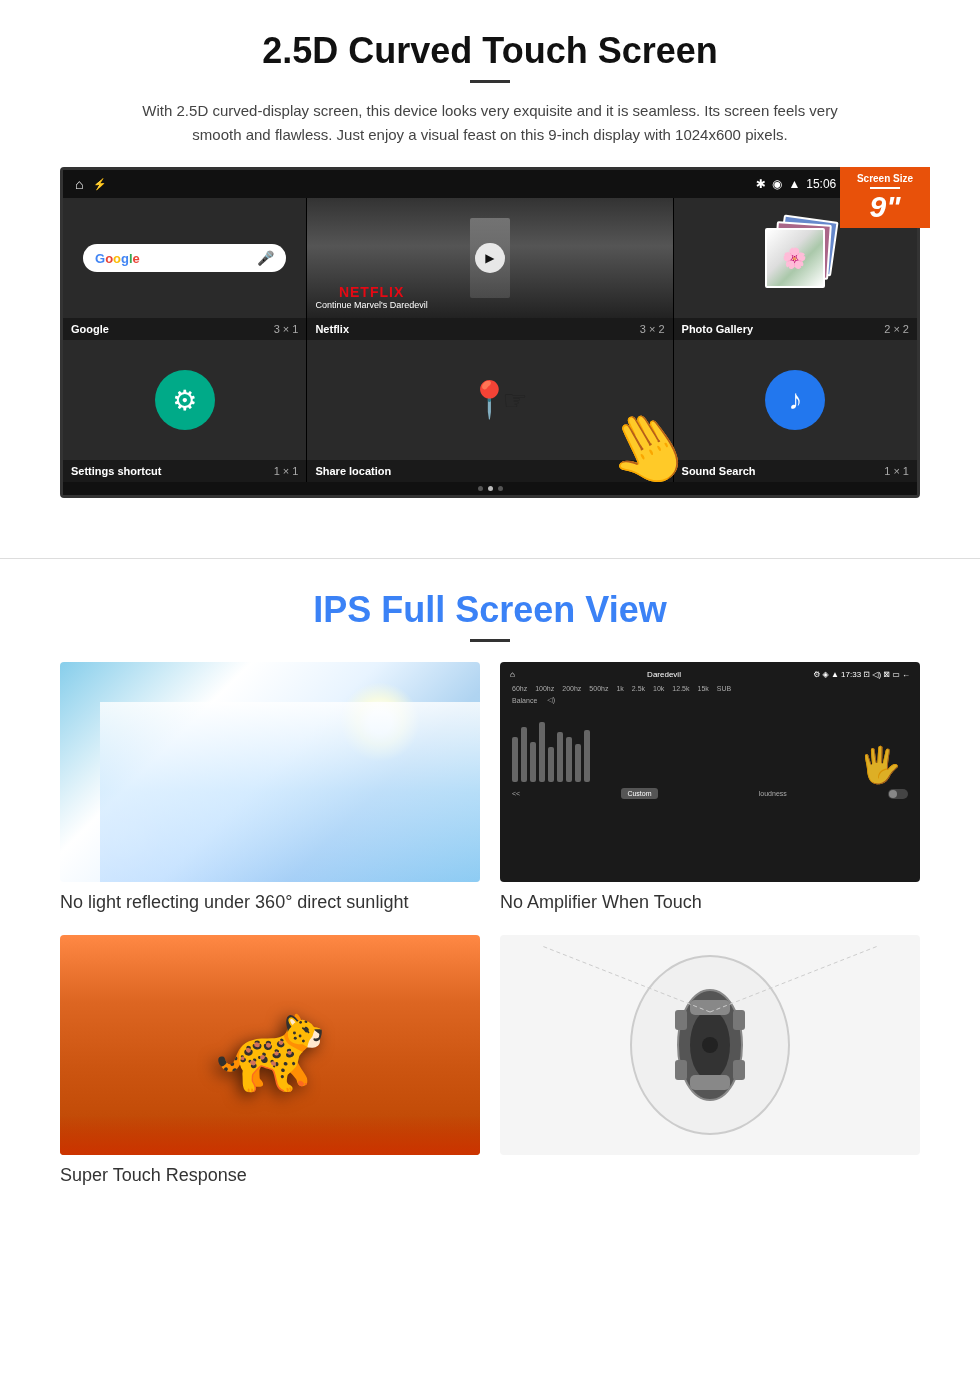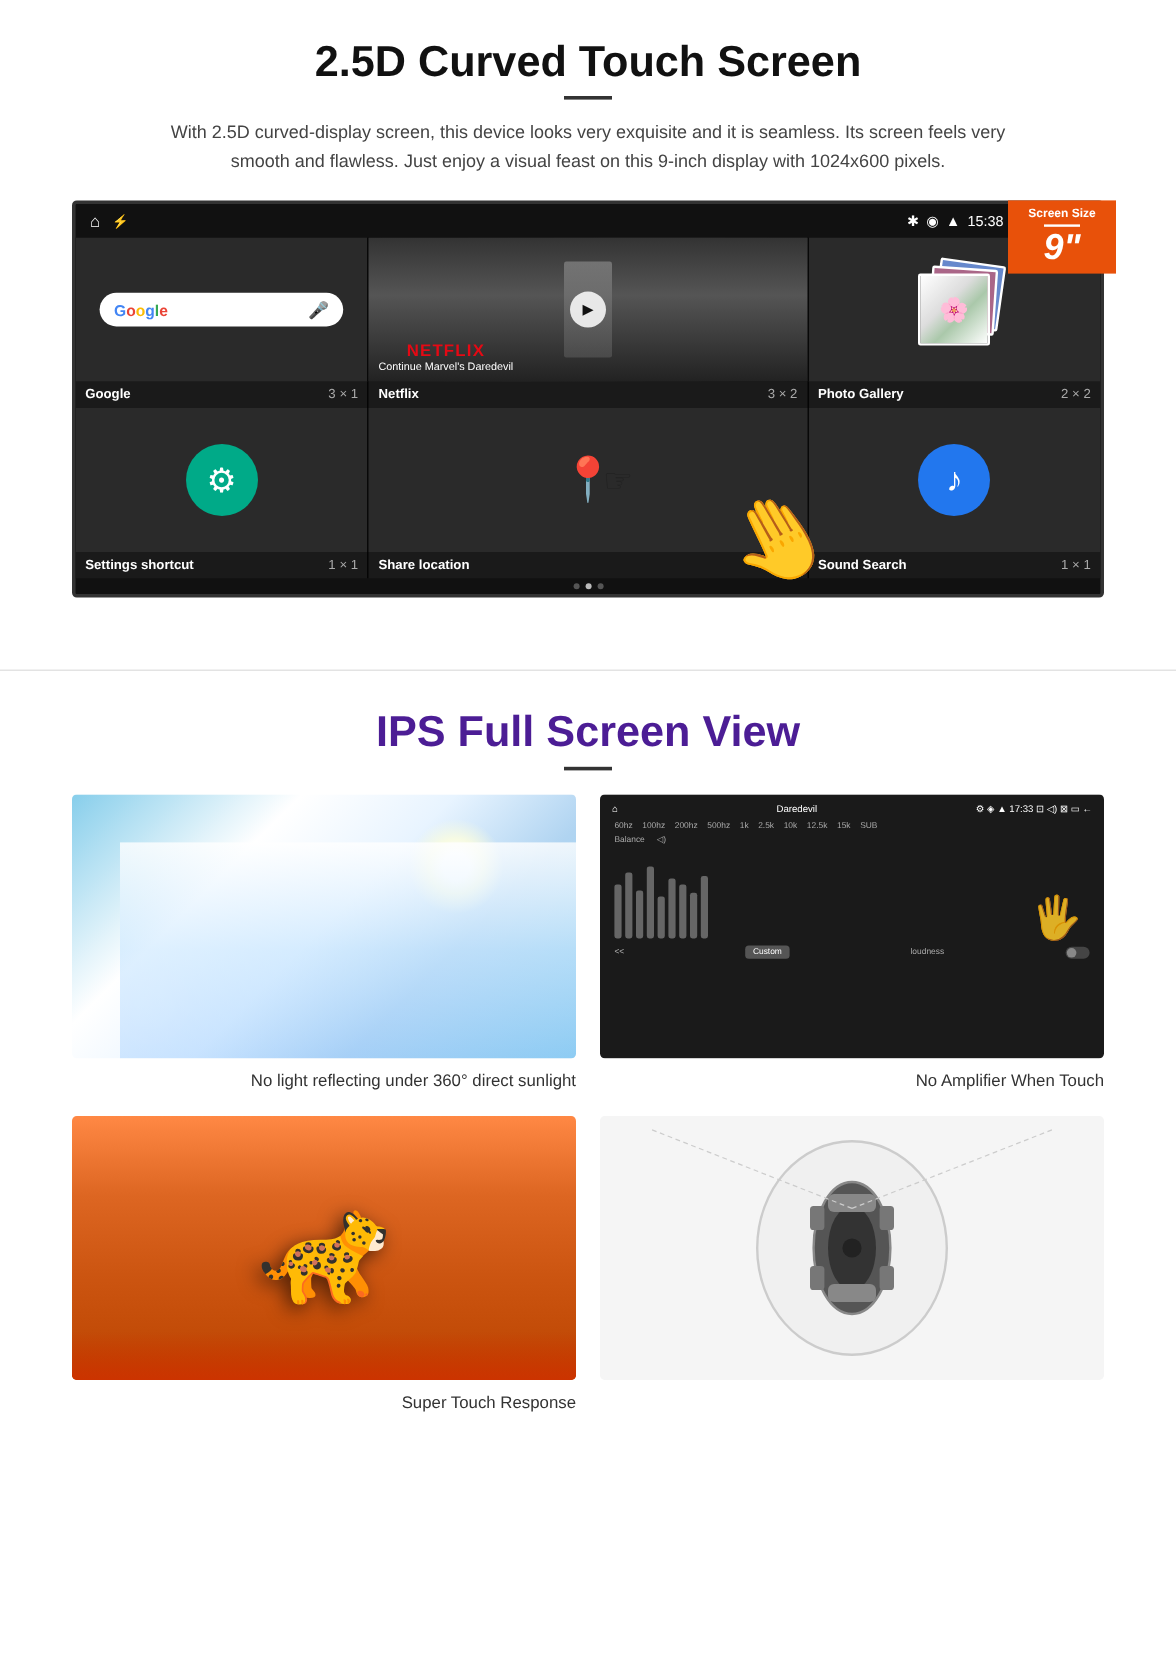--- a/index.html
+++ b/index.html
@@ -337,21 +337,21 @@
     }
 
     
     .section2 {
       padding: 20px 60px 30px;
       text-align: center;
     }
     .section2 h2 {
       font-size: 36px;
       font-weight: 900;
-      color: #4c1d95;
+      color: #3b82f6;
       margin-bottom: 8px;
     }
 
     .feature-grid {
       display: grid;
       grid-template-columns: 1fr 1fr;
       gap: 20px;
       margin-top: 20px;
       text-align: left;
     }
@@ -363,24 +363,23 @@
 
     .feature-image {
       width: 100%;
       height: 220px;
       border-radius: 4px;
       overflow: hidden;
       margin-bottom: 8px;
     }
 
     .feature-caption {
-      font-size: 14px;
+      font-size: 18px;
       color: #333;
       padding: 2px 0;
-      text-align: right;
     }
 
     
     .img-sunlight {
       background: linear-gradient(135deg, #87CEEB 0%, #ffffff 30%, #e8f4ff 50%, #b0d4f1 70%, #87CEEB 100%);
       width: 100%;
       height: 100%;
       display: flex;
       align-items: center;
       justify-content: center;
@@ -484,21 +483,21 @@
 
       <div class="status-bar">
         <div class="status-bar-left">
           <span class="home-icon">⌂</span>
           <span>⚡</span>
         </div>
         <div class="status-bar-right">
           <span>✱</span>
           <span>◉</span>
           <span>▲</span>
-          <span>15:38</span>
+          <span>15:06</span>
           <span>⊡</span>
           <span>◁)</span>
           <span>⊠</span>
           <span>▭</span>
         </div>
       </div>
 
       <div class="app-grid">
 
         <div class="app-cell google-cell">

